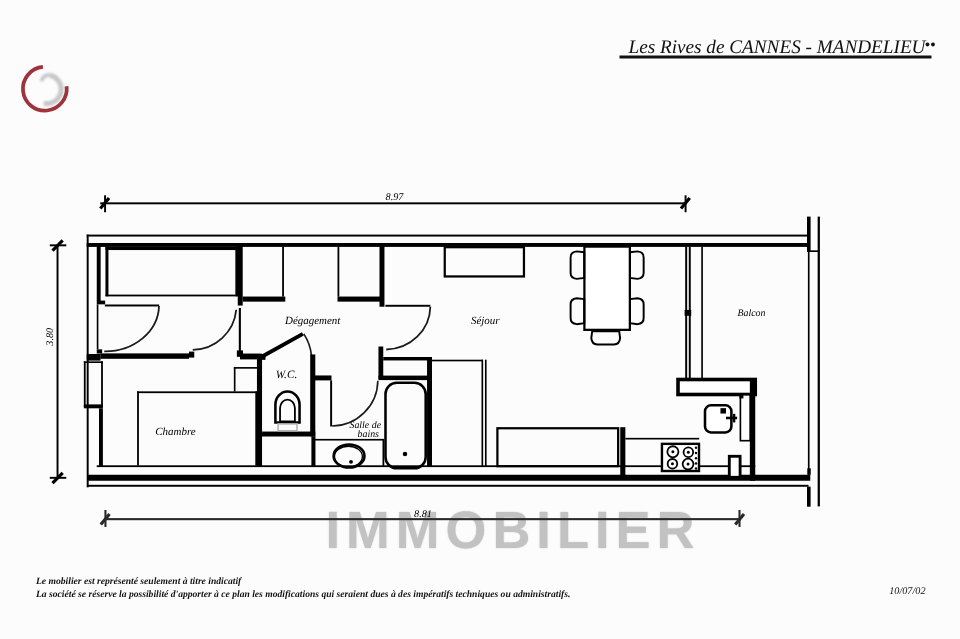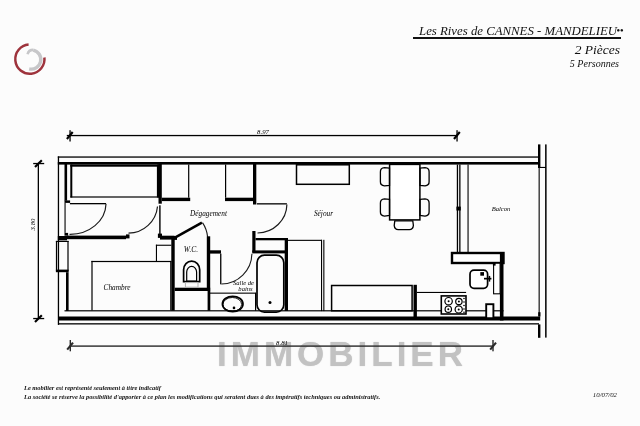--- a/index.html
+++ b/index.html
@@ -22,23 +22,21 @@
 </g>
 <path d="M 44.4 57.5 A 14.6 14.6 0 1 1 28.6 44.6" fill="none" stroke="#9e333c" stroke-width="2.5"></path>
 </svg>
 
 <div class="abs" style="left:300px;top:23.8px;width:317px;text-align:right;font-size:12.8px;font-style:italic;color:#111;white-space:nowrap">Les Rives de CANNES - MANDELIEU</div>
 
 <div class="abs" style="left:413px;top:36.5px;width:208px;height:2px;background:#111"></div>
 
 <div class="abs" style="left:616.5px;top:26.8px;font-size:6px;color:#111">●●</div>
 
-<div class="abs" style="left:420px;top:41.5px;width:200px;text-align:right;font-size:13.5px;font-style:italic;color:#111">2 Pièces</div>
-
-<div class="abs" style="left:420px;top:58px;width:199px;text-align:right;font-size:10px;font-style:italic;color:#111">5 Personnes</div>
+
 
 <svg class="abs" style="left:0;top:0;filter:blur(0.28px)" width="640" height="426" viewBox="0 0 640 426">
 <g fill="#000" stroke="none">
 
 <g>
 <rect x="66.8" y="134.9" width="391" height="1.3"></rect>
 <rect x="69.4" y="130.2" width="1.3" height="11.3"></rect>
 <rect x="456.4" y="130.2" width="1.3" height="11.3"></rect>
 <line x1="66.9" y1="139" x2="72.7" y2="132" stroke="#000" stroke-width="2.1"></line>
 <line x1="454" y1="139" x2="459.8" y2="132" stroke="#000" stroke-width="2.1"></line>

